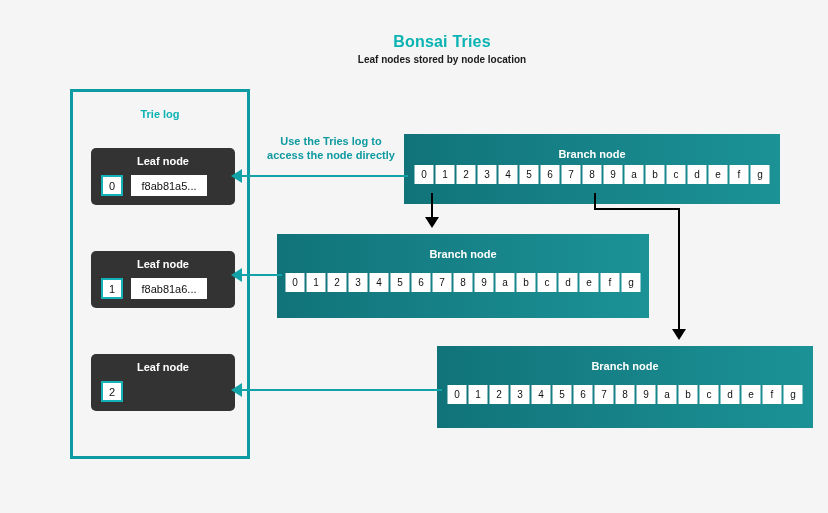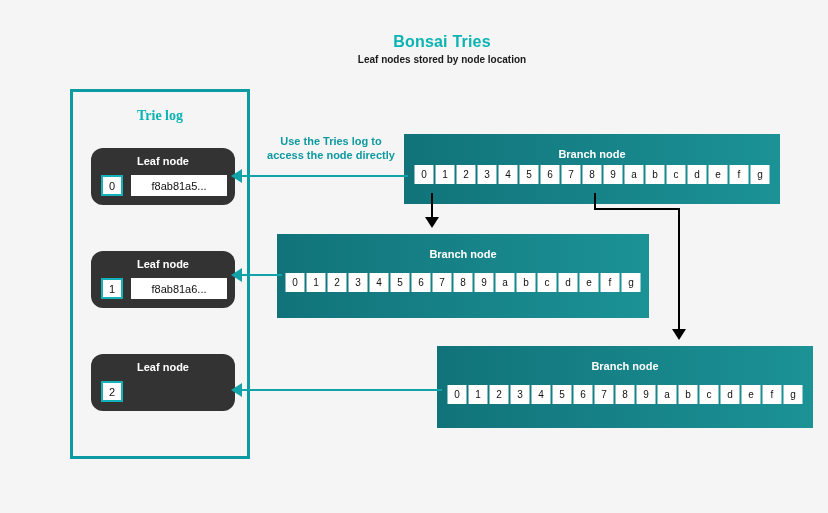--- a/index.html
+++ b/index.html
@@ -51,34 +51,33 @@
     height: 370px;
     border: 3px solid #0d9ba3;
     background: #f5f5f5;
     box-sizing: border-box;
   }
   .trielog-title {
     position: absolute;
     left: 0; top: 16px;
     width: 100%;
     text-align: center;
-    font-size: 14px;
+    font-size: 11px;
     font-weight: bold;
     color: #0bb3b3;
-    font-family: Liberation Serif, serif;
   }
 
   
   .leaf {
     position: absolute;
     left: 18px;
     width: 144px;
     height: 57px;
     background: #333333;
-    border-radius: 12px;
+    border-radius: 5px;
   }
   .leaf-0 { top: 56px; }
   .leaf-1 { top: 159px; }
   .leaf-2 { top: 262px; }
   .leaf-label {
     position: absolute;
     left: 0; top: 7px;
     width: 100%;
     text-align: center;
     font-size: 11px;
@@ -98,21 +97,21 @@
     background: #ffffff;
     border: 2px solid #12b2b8;
     box-sizing: border-box;
     font-size: 11px;
     color: #111;
     display: flex;
     align-items: center;
     justify-content: center;
   }
   .leaf-hash {
-    width: 96px;
+    width: 76px;
     height: 21px;
     background: #ffffff;
     box-sizing: border-box;
     font-size: 11px;
     color: #111;
     display: flex;
     align-items: center;
     justify-content: center;
   }
 

